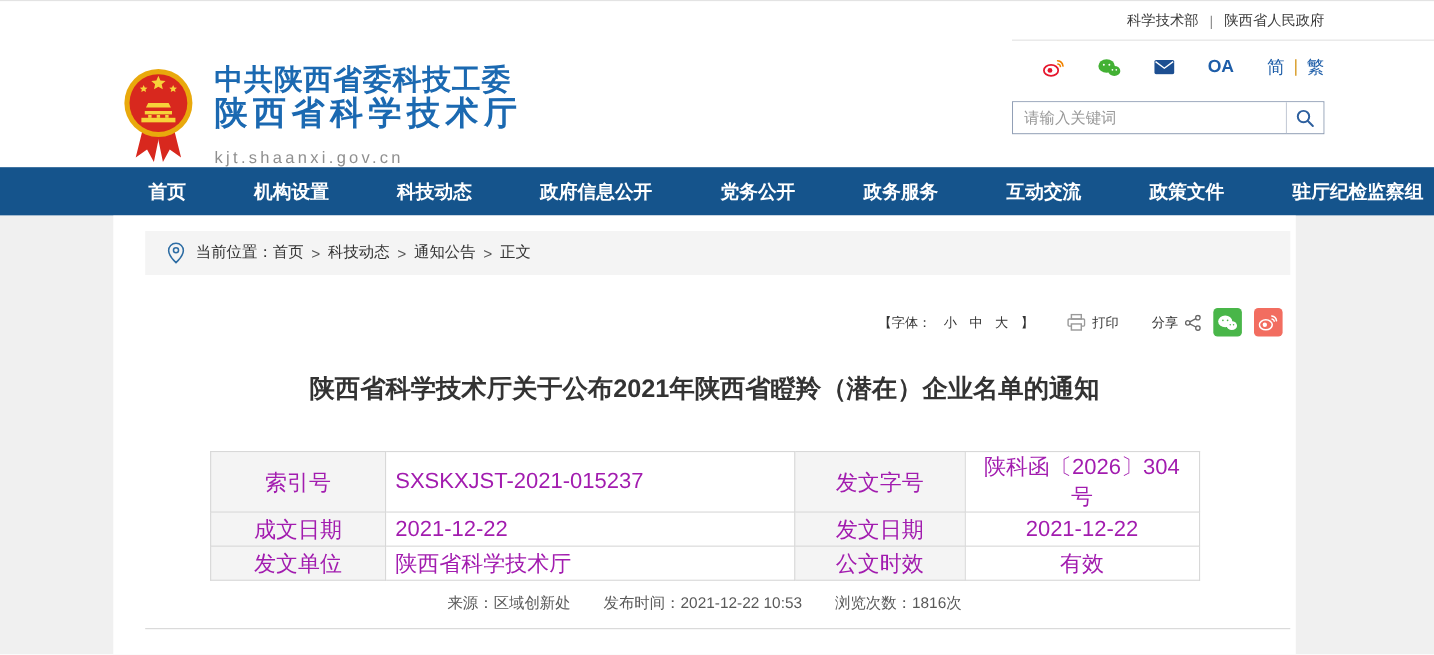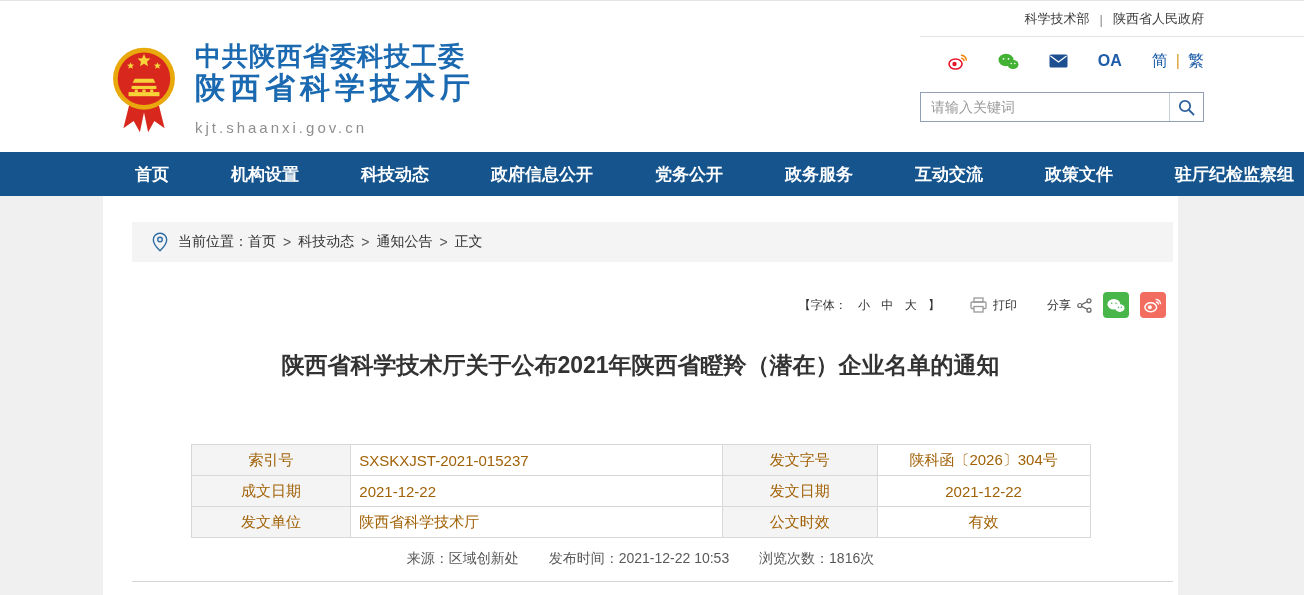--- a/index.html
+++ b/index.html
@@ -11,21 +11,21 @@
   .topbar-inner { width:1101px; margin-left:103px; height:100%; display:flex;
     justify-content:flex-end; align-items:center; font-size:13px; color:#3a3a3a; }
   .topbar-inner a { color:#3a3a3a; text-decoration:none; cursor:pointer; }
   .topbar-sep { margin:0 10px; color:#8c8c8c; }
   .topbar-line { position:absolute; left:920px; right:0; bottom:0; height:1px; background:#e2e2e2; }
 
   
   .header { height:115px; background:#fff; }
   .header-inner { width:1101px; margin-left:103px; height:100%; display:flex;
     justify-content:space-between; }
-  .brand { display:flex; align-items:flex-start; padding-top:4px; }
+  .brand { display:flex; align-items:flex-end; padding-top:4px; }
   .brand-logo { width:66px; height:96px; margin-left:8px; flex:0 0 auto; }
   .brand-text { margin-left:18px; }
   .brand-line1 { font-size:26px; font-weight:bold; color:#1b69b1; letter-spacing:1px; line-height:30px; }
   .brand-line2 { font-size:30px; font-weight:bold; color:#1b69b1; letter-spacing:5px; line-height:34px; }
   .brand-url { font-size:15px; color:#8f8f8f; letter-spacing:3px; margin-top:14px; }
 
   .header-right { width:284px; padding-top:12px; }
   .quick-icons { display:flex; justify-content:flex-end; align-items:center; gap:30px; height:24px; }
   .qicon { display:inline-flex; align-items:center; cursor:pointer; }
   .oa { font-size:16px; font-weight:bold; color:#1d5da8; cursor:pointer; }
@@ -42,21 +42,21 @@
   
   .nav { height:44px; background:#15548c; }
   .nav-inner { width:1101px; margin-left:103px; height:100%; display:flex; align-items:center; }
   .nav-item { color:#fff; font-size:17px; font-weight:bold; padding:0 31px; cursor:pointer;
     white-space:nowrap; }
   .nav-item:first-child { padding-left:32px; }
   .nav-div { width:1px; height:17px; background:rgba(255,255,255,.35); }
 
   
   .main-bg { height:399px; background:#f0f0f0; }
-  .wrapper { width:1075px; margin-left:103px; background:#fff; height:100%; padding-top:26px; }
+  .wrapper { width:1075px; margin-left:103px; background:#fff; height:100%; padding-top:14px; }
 
   .crumb { margin:0 5px 0 29px; height:40px; background:#f4f4f4; display:flex;
     align-items:center; padding-left:20px; font-size:14px; color:#333; }
   .crumb svg { margin-right:10px; }
   .crumb a { color:#333; text-decoration:none; cursor:pointer; }
   .crumb-sep { margin:0 7px; color:#555; }
 
   .toolbar { margin-top:30px; height:26px; display:flex; justify-content:flex-end;
     align-items:center; padding-right:12px; font-size:12px; color:#333; }
   .fs-group span { margin:0 4px; }
@@ -66,21 +66,21 @@
   .tool-share { display:flex; align-items:center; margin-left:30px;font-family:Liberation Serif, serif; }
   .tool-share svg.share-nodes { margin-left:6px; }
   .share-btn { width:26px; height:26px; border-radius:4px; margin-left:11px; display:flex;
     align-items:center; justify-content:center; cursor:pointer; }
   .share-wechat { background:#49b649; }
   .share-weibo { background:#f26d60; }
 
   .article-title { margin-top:32px; text-align:center; font-size:23px; font-weight:bold;
     color:#333; line-height:30px; }
 
-  table.info { width:900px; margin:64px auto 0; border-collapse:collapse; font-size:15px; color:#a16207; }
+  table.info { width:900px; margin:42px auto 0; border-collapse:collapse; font-size:20px; color:#a21caf; }
   table.info td { border:1px solid #d8d8d8; height:31px; padding:0 8px; }
   td.lbl { background:#f4f4f4; text-align:center; }
   td.vleft { text-align:left; padding-left:18px; background:#fff; }
   td.vcenter { text-align:center; background:#fff; }
 
   .meta { margin-top:12px; text-align:center; font-size:14px; color:#595959; }
   .meta b { font-weight:normal; }
   .meta .chunk { margin:0 13px; }
   .bottom-line { margin:13px 5px 0 29px; border-top:1px solid #d6d6d6; }
 </style>

